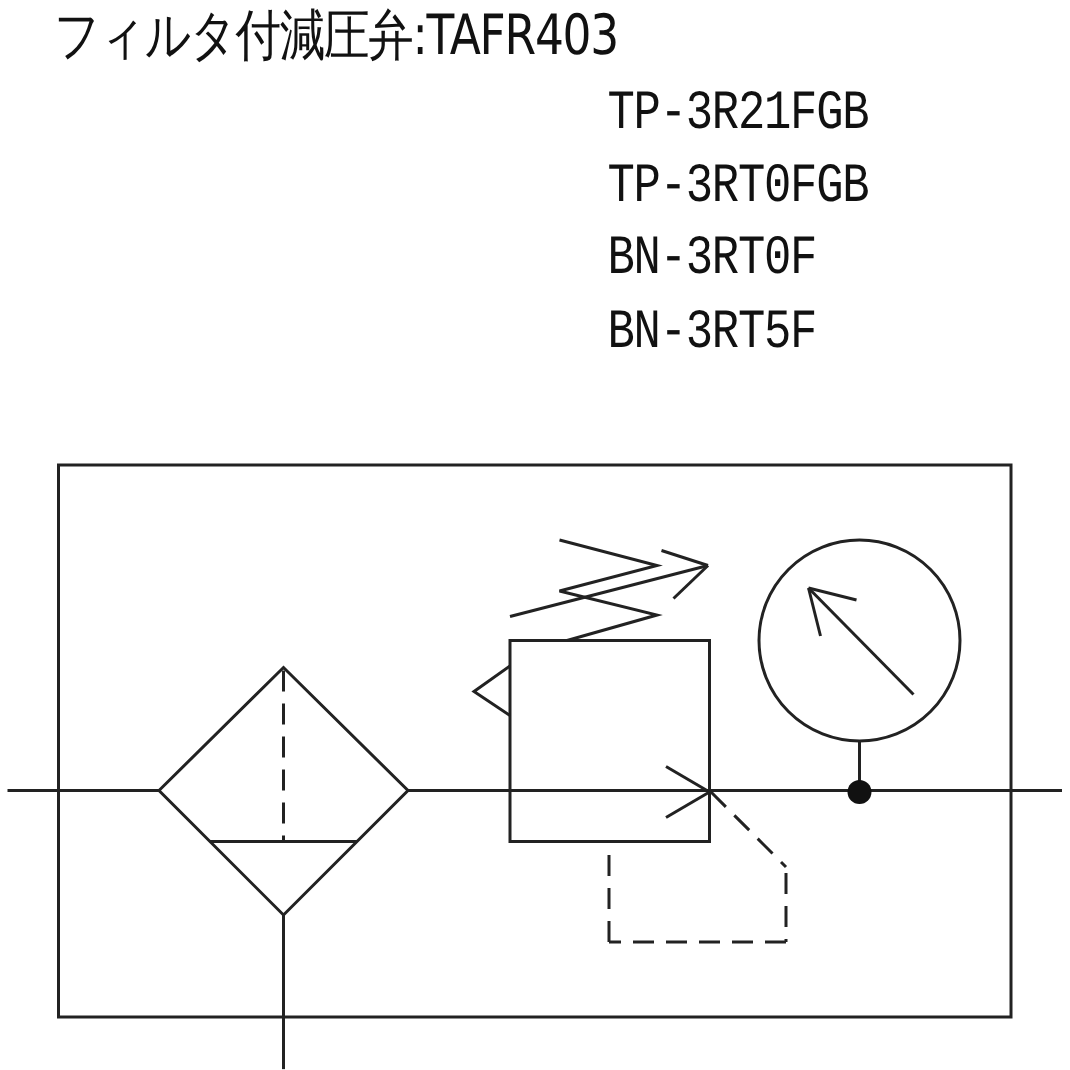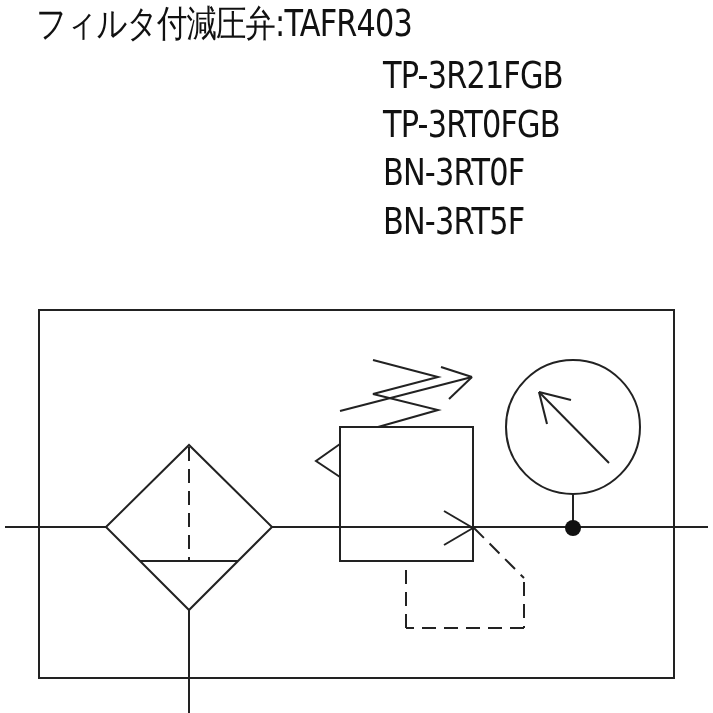--- a/index.html
+++ b/index.html
@@ -1,18 +1,18 @@
 <!DOCTYPE html>
 <html><head>
 <meta charset="utf-8">
 <style>
   html, body { margin:0; padding:0; background:#ffffff; }
   body { width:713px; height:713px; position:relative; overflow:hidden; font-family:"DejaVu Sans", "Liberation Sans", sans-serif; }
   .title { position:absolute; left:36px; top:2px; font-size:37px; line-height:44px; color:#111; letter-spacing:-1px; transform:scaleX(0.82); transform-origin:left top; white-space:nowrap; }
-  .models { position:absolute; left:383px; top:52px; }
+  .models { position:absolute; left:405px; top:52px;font-family:Liberation Mono, monospace; }
   .model { font-size:37px; line-height:48.5px; color:#111; letter-spacing:-1px; transform:scaleX(0.82); transform-origin:left top; white-space:nowrap; height:48.5px; }
   svg.diagram { position:absolute; left:0; top:0; }
 </style>
 </head>
 <body>
 
 <div class="title"><span>フィルタ付減圧弁</span><span>:</span><span>TAFR403</span></div>
 
 <div class="models">
   <div class="model">TP-3R21FGB</div>

